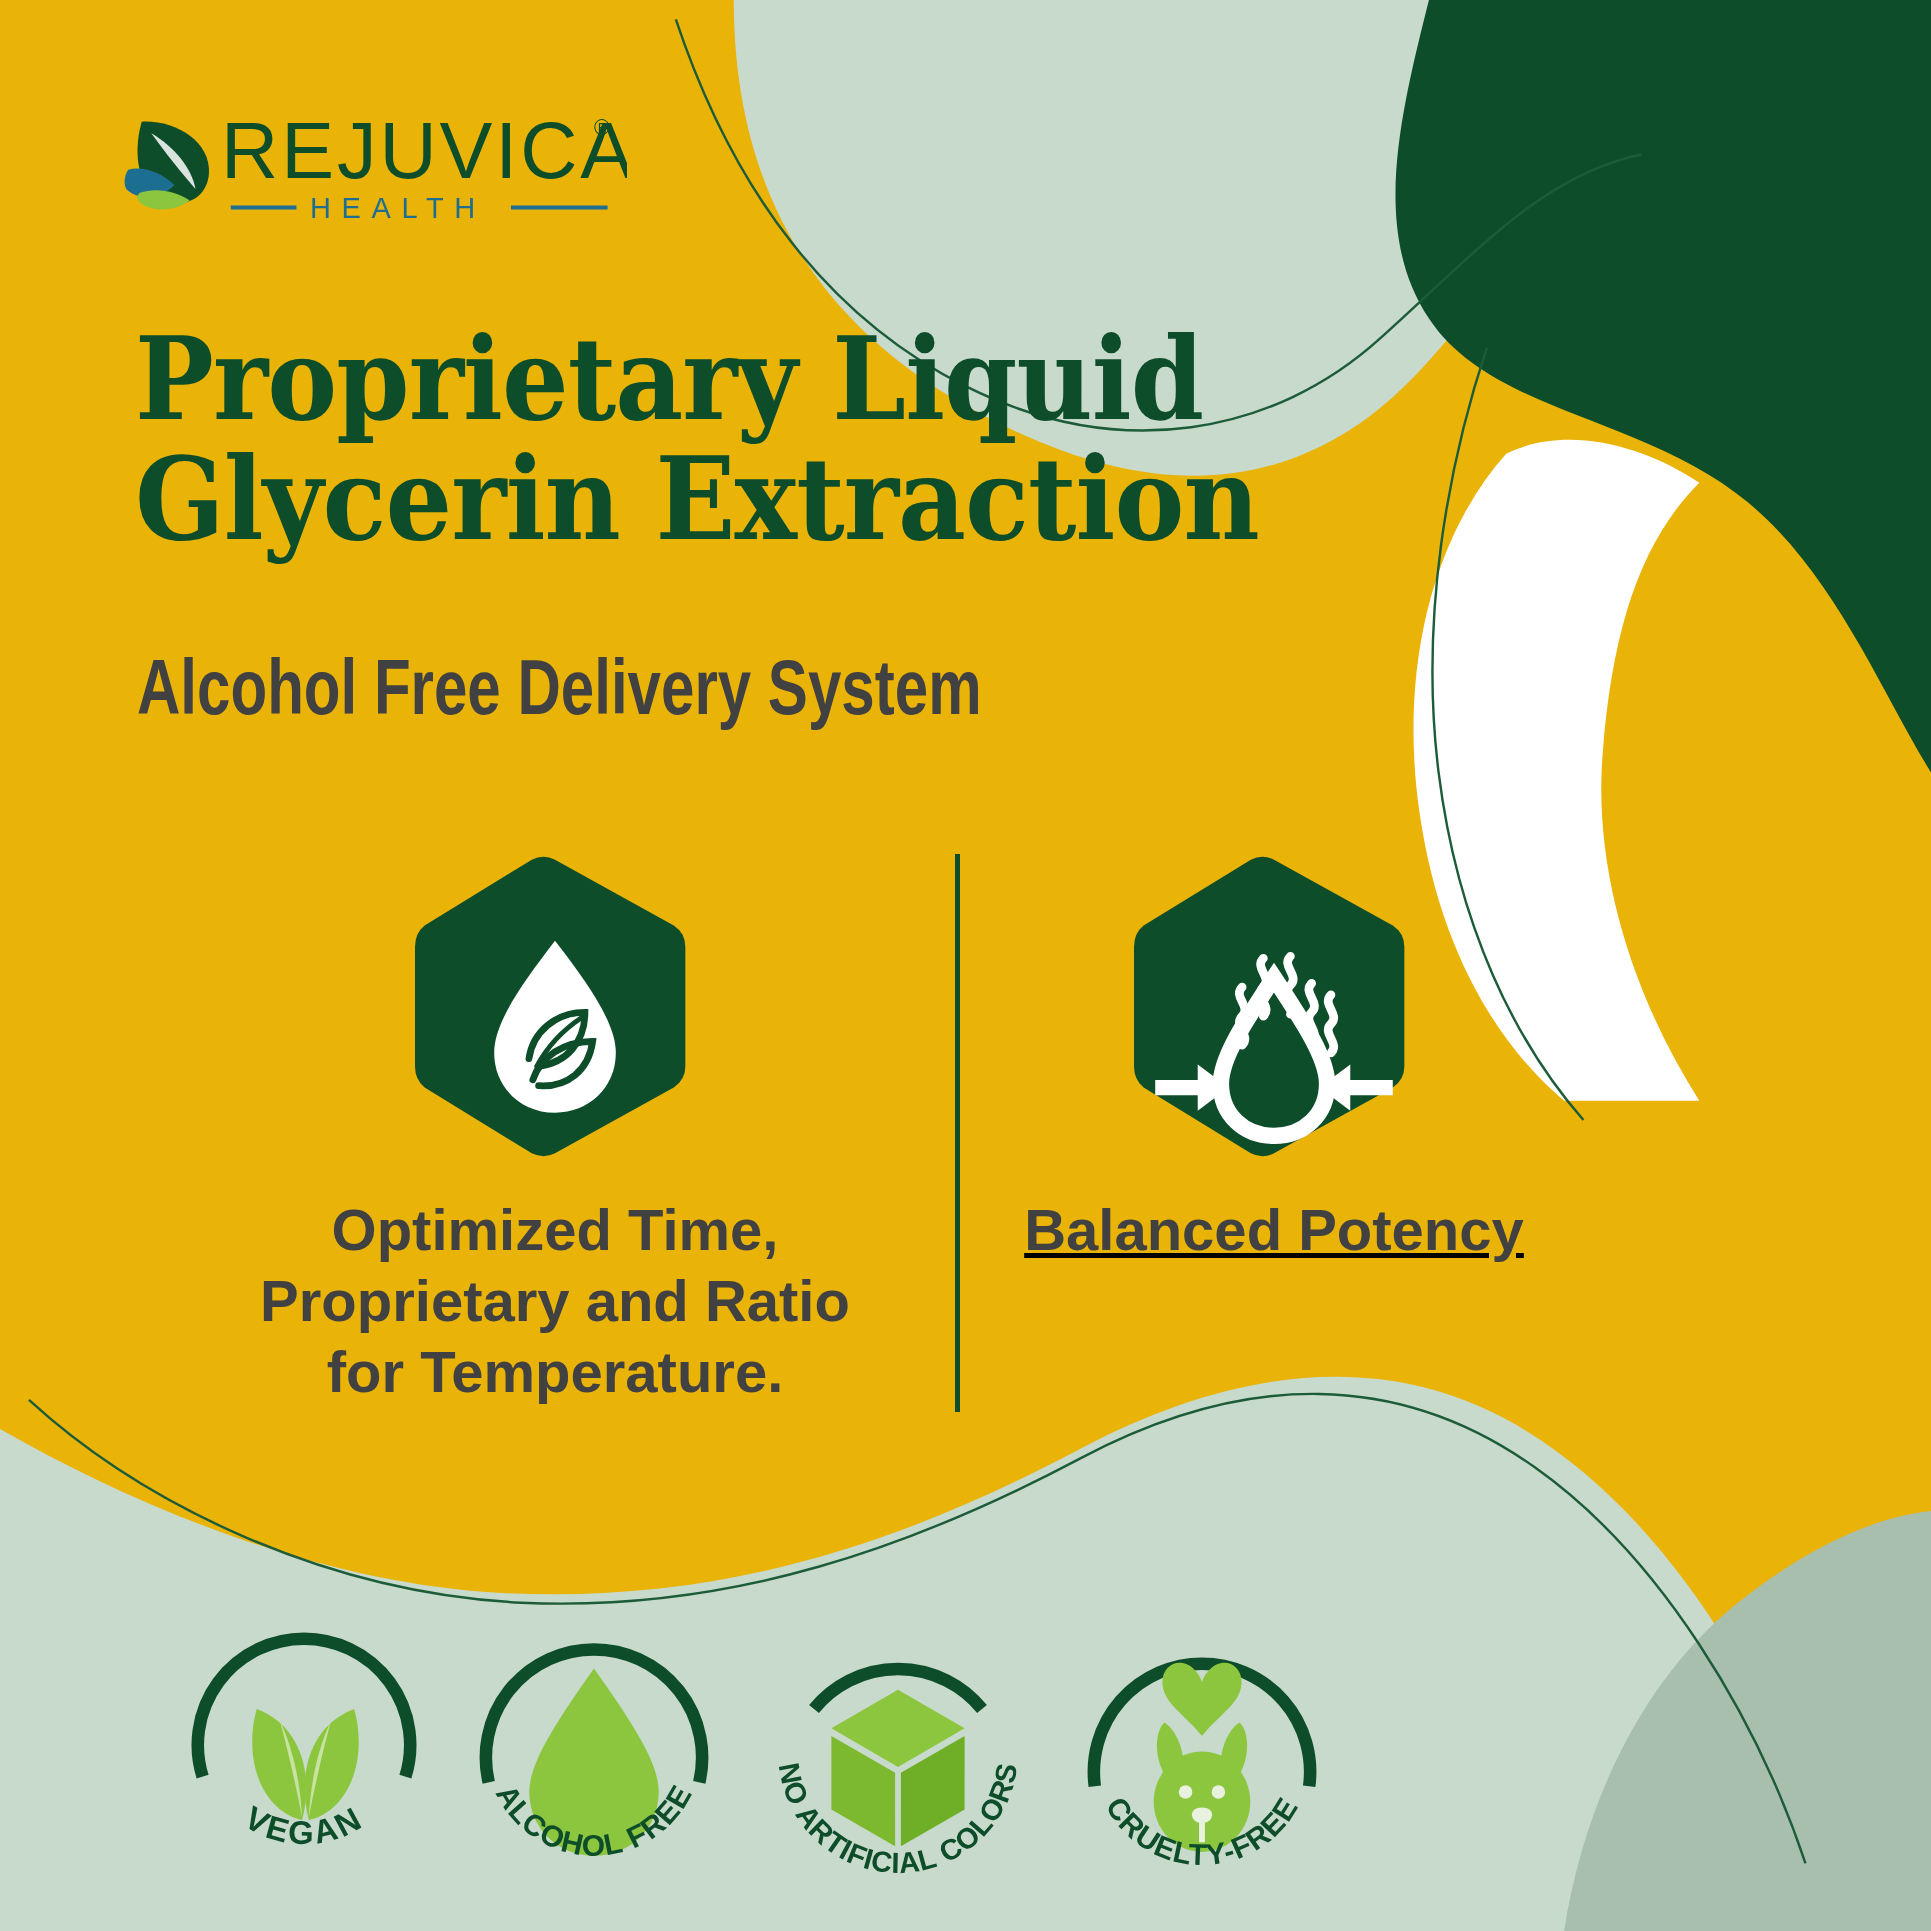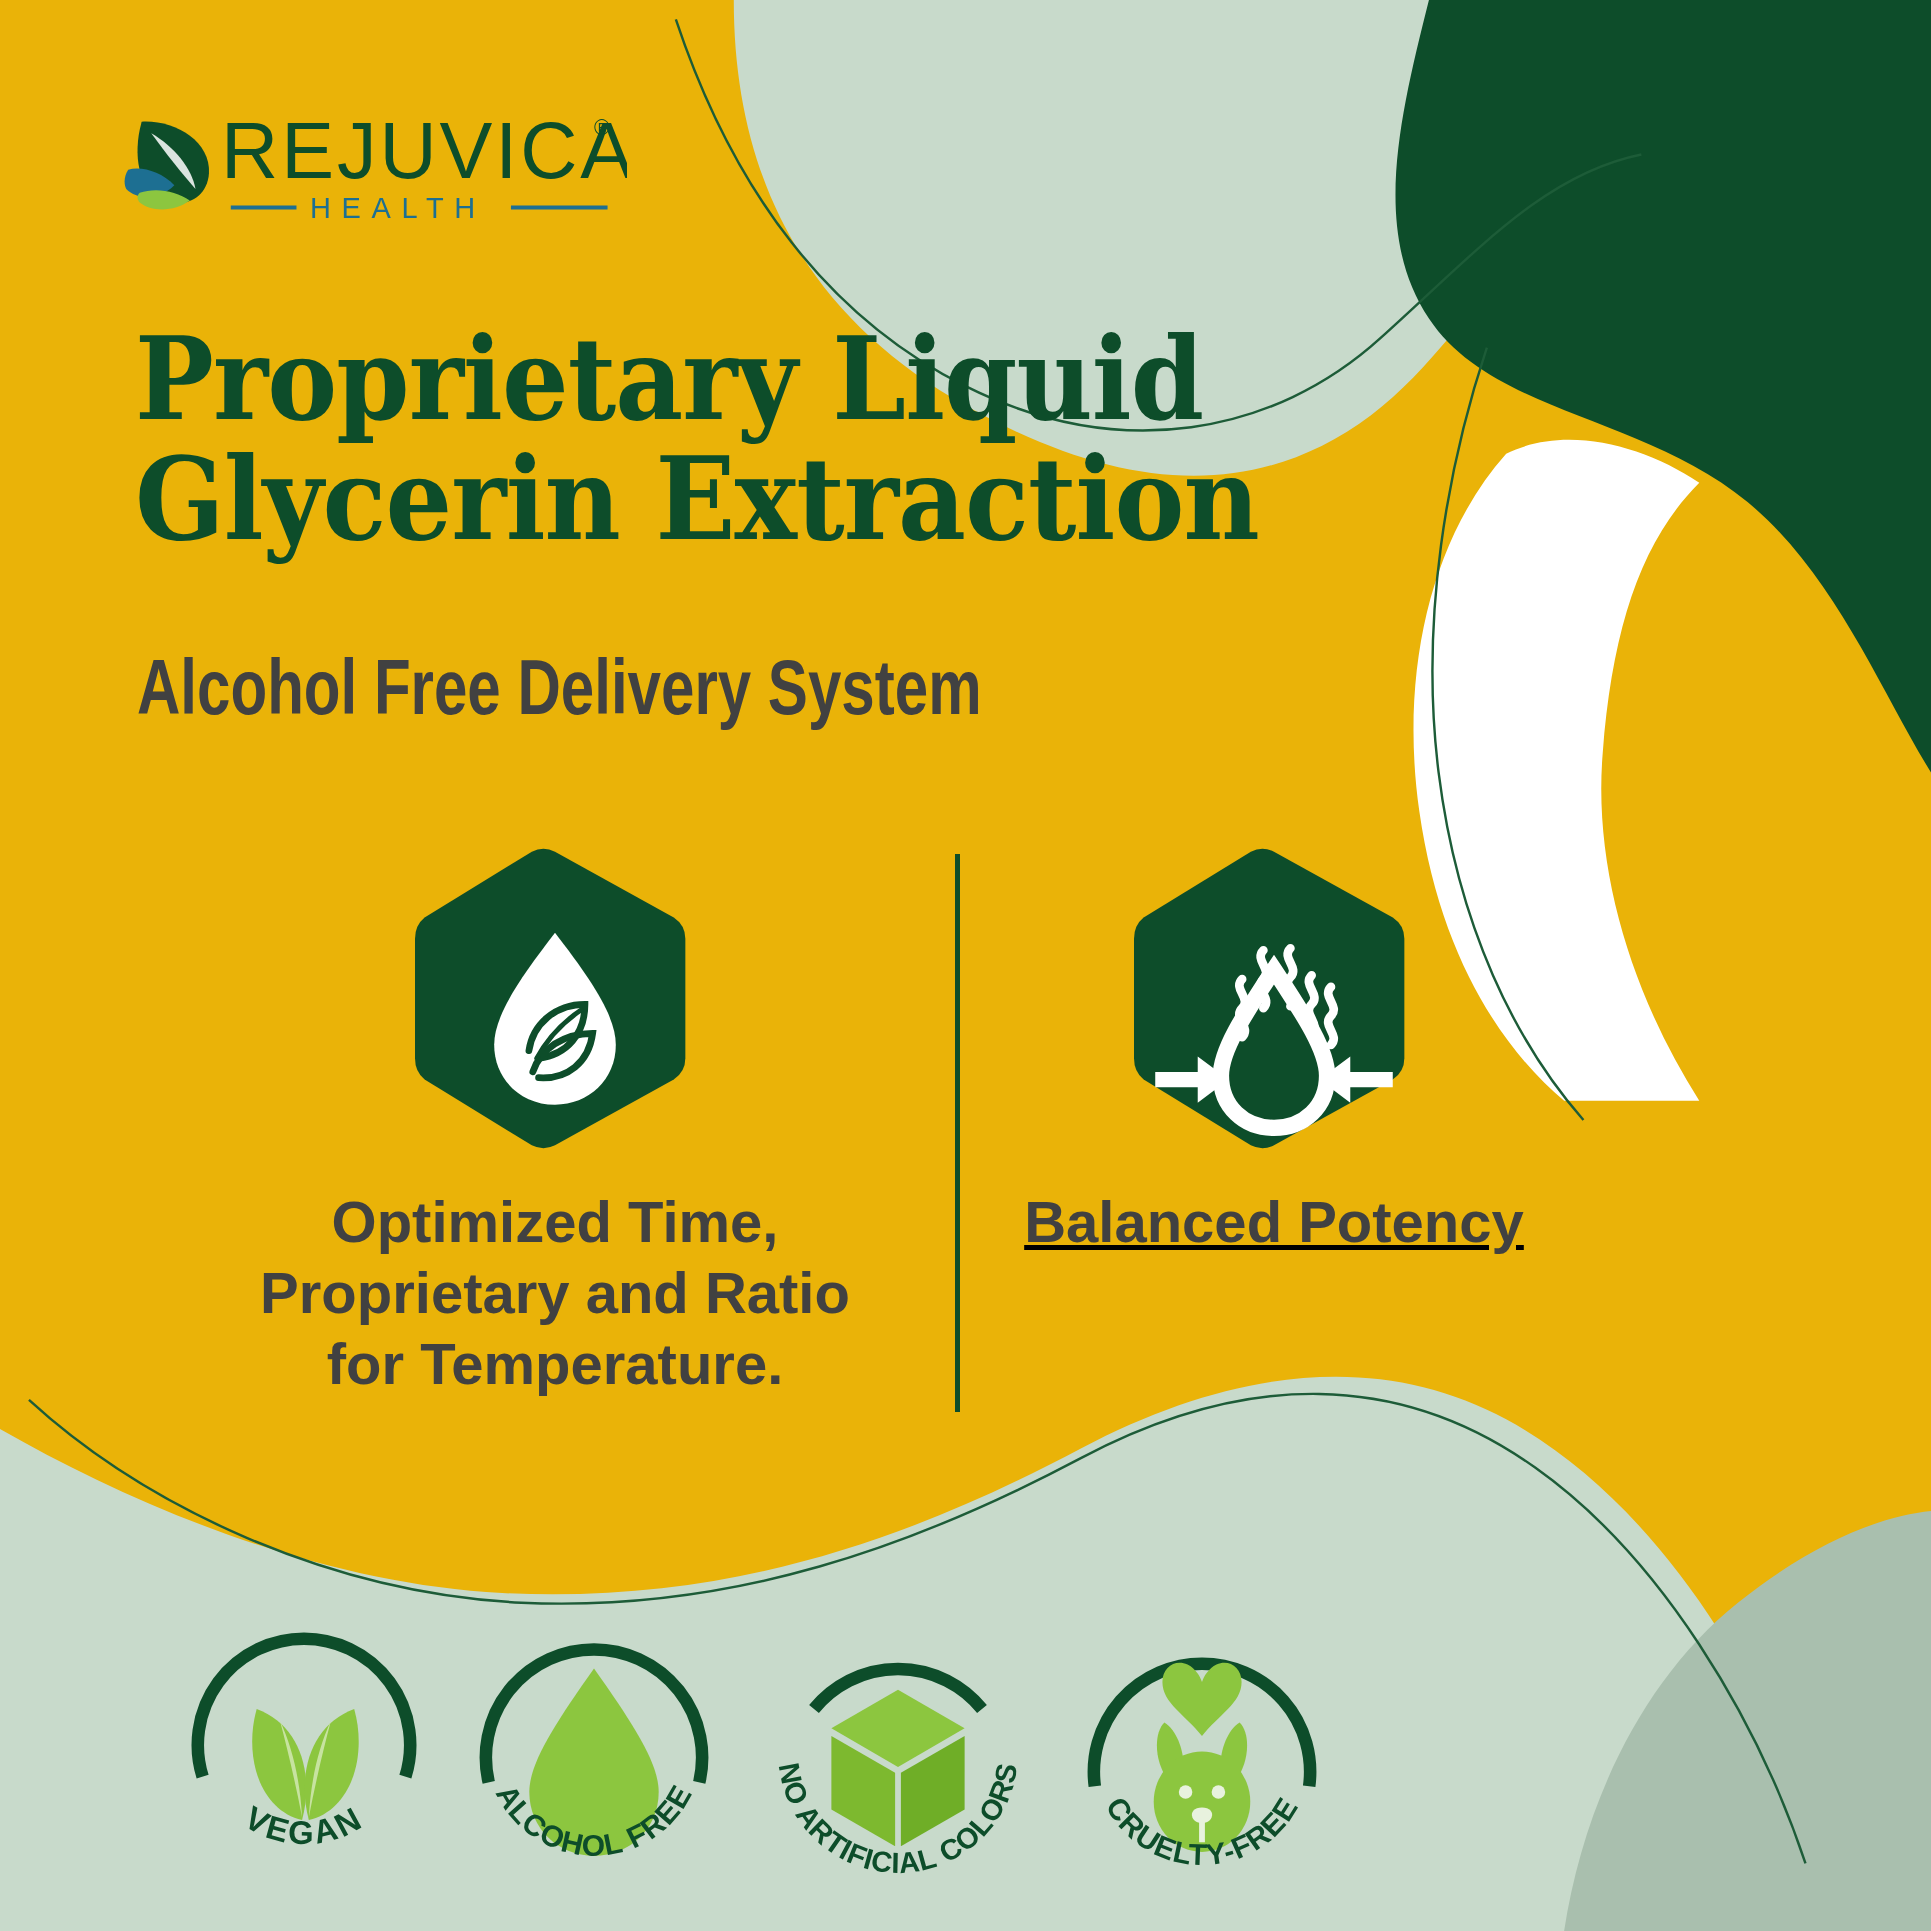--- a/index.html
+++ b/index.html
@@ -88,21 +88,21 @@
   #divider {
     position: absolute;
     left: 820px;
     top: 13.5px;
     width: 4.8px;
     height: 558px;
     background: #0d4d2a;
   }
   .feature {
     position: absolute;
-    top: 4px;
+    top: 12px;
     width: 734px;
     text-align: center;
   }
   #feature-left  { left: 53px; }
   #feature-right { left: 772px; text-decoration: underline; }
   .feature-icon {
     width: 100%;
     height: 319px;
     display: flex;
     align-items: flex-start;

